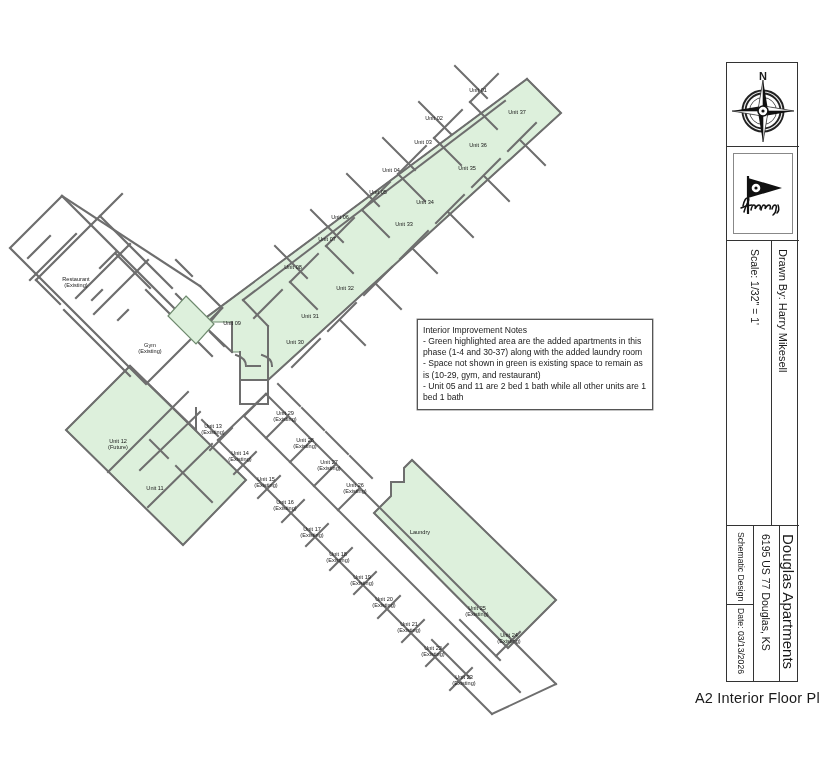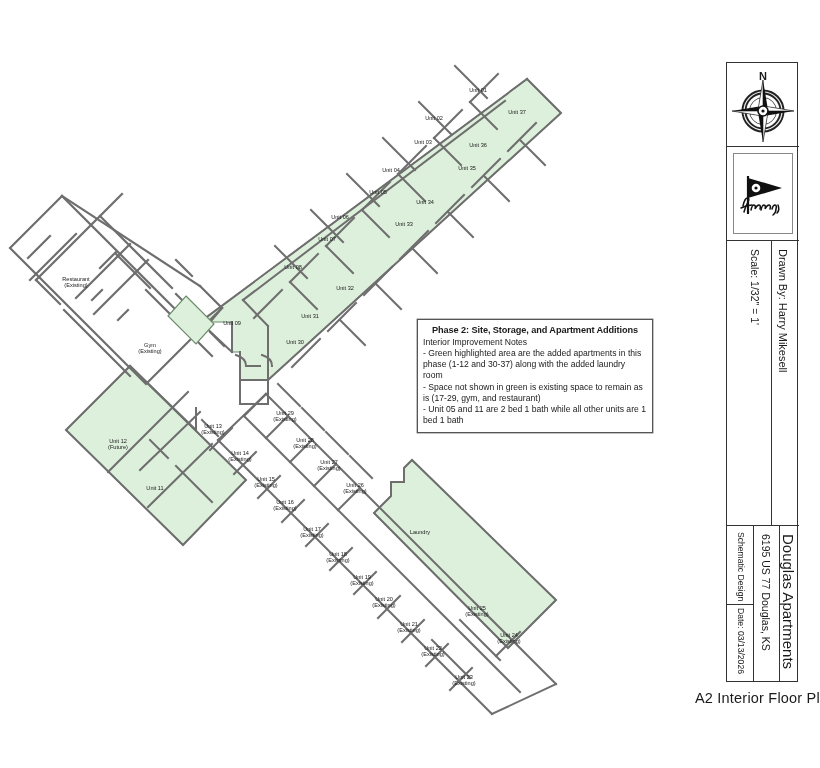--- a/index.html
+++ b/index.html
@@ -238,24 +238,23 @@
       <text x="467" y="170"><tspan x="467" dy="0">Unit 35</tspan></text>
       <text x="478" y="147"><tspan x="478" dy="0">Unit 36</tspan></text>
       <text x="517" y="114"><tspan x="517" dy="0">Unit 37</tspan></text>
       <text x="420" y="534"><tspan x="420" dy="0">Laundry</tspan></text>
       <text x="76" y="281"><tspan x="76" dy="0">Restaurant</tspan><tspan x="76" dy="6.4">(Existing)</tspan></text>
       <text x="150" y="347"><tspan x="150" dy="0">Gym</tspan><tspan x="150" dy="6.4">(Existing)</tspan></text>
     </g>
 </svg>
 
 <div class="notes-box">
-  <div class="notes-title">Phase 2: Site, Storage, and Apartment Additions</div>
   <div class="notes-sub">Interior Improvement Notes</div>
-  <div class="notes-line">- Green highlighted area are the added apartments in this phase (1-12 and 30-37) along with the added laundry room</div>
-  <div class="notes-line">- Space not shown in green is existing space to remain as is (17-29, gym, and restaurant)</div>
+  <div class="notes-line">- Green highlighted area are the added apartments in this phase (1-4 and 30-37) along with the added laundry room</div>
+  <div class="notes-line">- Space not shown in green is existing space to remain as is (10-29, gym, and restaurant)</div>
   <div class="notes-line">- Unit 05 and 11 are 2 bed 1 bath while all other units are 1 bed 1 bath</div>
 </div>
 
 <div class="titleblock">
 
   <div class="tb-cell tb-compass">
     <div class="compass-wrap">
       <div class="n-letter">N</div>
       <svg width="62" height="72" viewBox="0 0 62 72">
         <g transform="translate(31,40)">

